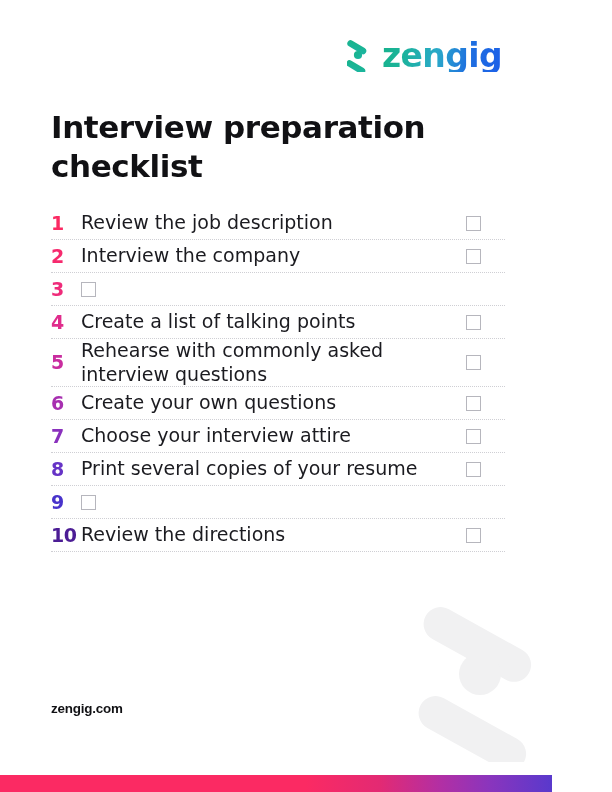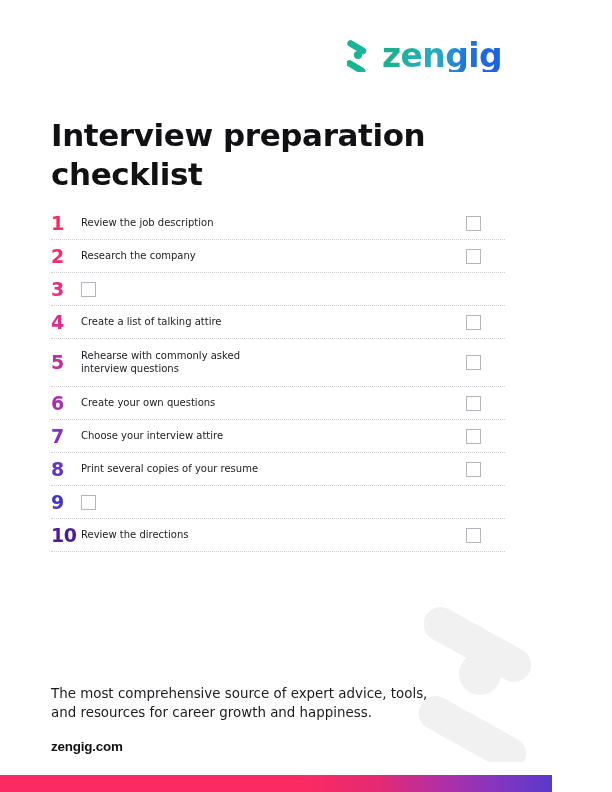--- a/index.html
+++ b/index.html
@@ -61,21 +61,21 @@
     -webkit-background-clip: text;
     background-clip: text;
     color: transparent;
     -webkit-text-fill-color: transparent;
     font-family: "DejaVu Sans", sans-serif;
   }
 
   
   .title {
     position: absolute;
-    top: 116px;
+    top: 108px;
     left: 51px;
     width: 420px;
     margin: 0;
     font-size: 31px;
     font-weight: 700;
     line-height: 1.26;
     letter-spacing: -0.4px;
     color: #111114;
     font-family: "DejaVu Sans", sans-serif;
     z-index: 2;
@@ -104,21 +104,21 @@
     width: 30px;
     flex: 0 0 30px;
     font-size: 19px;
     font-weight: 700;
     line-height: 1;
     font-family: "DejaVu Sans", sans-serif;
     letter-spacing: -0.5px;
   }
   .label {
     flex: 1 1 auto;
-    font-size: 10px;
+    font-size: 19px;
     line-height: 1.22;
     color: #1b1b20;
     font-family: "DejaVu Sans", sans-serif;
     padding-right: 12px;
     white-space: pre-line;
   }
   .checkbox {
     flex: 0 0 15px;
     width: 15px;
     height: 15px;
@@ -209,30 +209,30 @@
 checklist</h1>
 
   <div class="checklist" id="checklist">
       <div class="row">
         <span class="num" style="color: rgb(251, 42, 99);">1</span>
         <span class="label">Review the job description</span>
         <span class="checkbox"></span>
       </div>
       <div class="row">
         <span class="num" style="color: rgb(246, 42, 110);">2</span>
-        <span class="label">Research the company</span>
+        <span class="label">Interview the company</span>
         <span class="checkbox"></span>
       </div>
       <div class="row">
         <span class="num" style="color: rgb(239, 43, 122);">3</span>
         <span class="checkbox"></span>
       </div>
       <div class="row">
         <span class="num" style="color: rgb(224, 44, 140);">4</span>
-        <span class="label">Create a list of talking attire</span>
+        <span class="label">Create a list of talking points</span>
         <span class="checkbox"></span>
       </div>
       <div class="row tall">
         <span class="num" style="color: rgb(201, 45, 159);">5</span>
         <span class="label">Rehearse with commonly asked
 interview questions</span>
         <span class="checkbox"></span>
       </div>
       <div class="row">
         <span class="num" style="color: rgb(167, 47, 176);">6</span>
@@ -254,20 +254,18 @@
         <span class="checkbox"></span>
       </div>
       <div class="row">
         <span class="num" style="color: #4c1d95;">10</span>
         <span class="label">Review the directions</span>
         <span class="checkbox"></span>
       </div>
     </div>
 
   <div class="footer">
-    <p class="tagline">The most comprehensive source of expert advice, tools,
-and resources for career growth and happiness.</p>
     <p class="site">zengig.com</p>
   </div>
 
   <div class="bottom-bar"></div>
 
 </div>
 
 </body></html>

